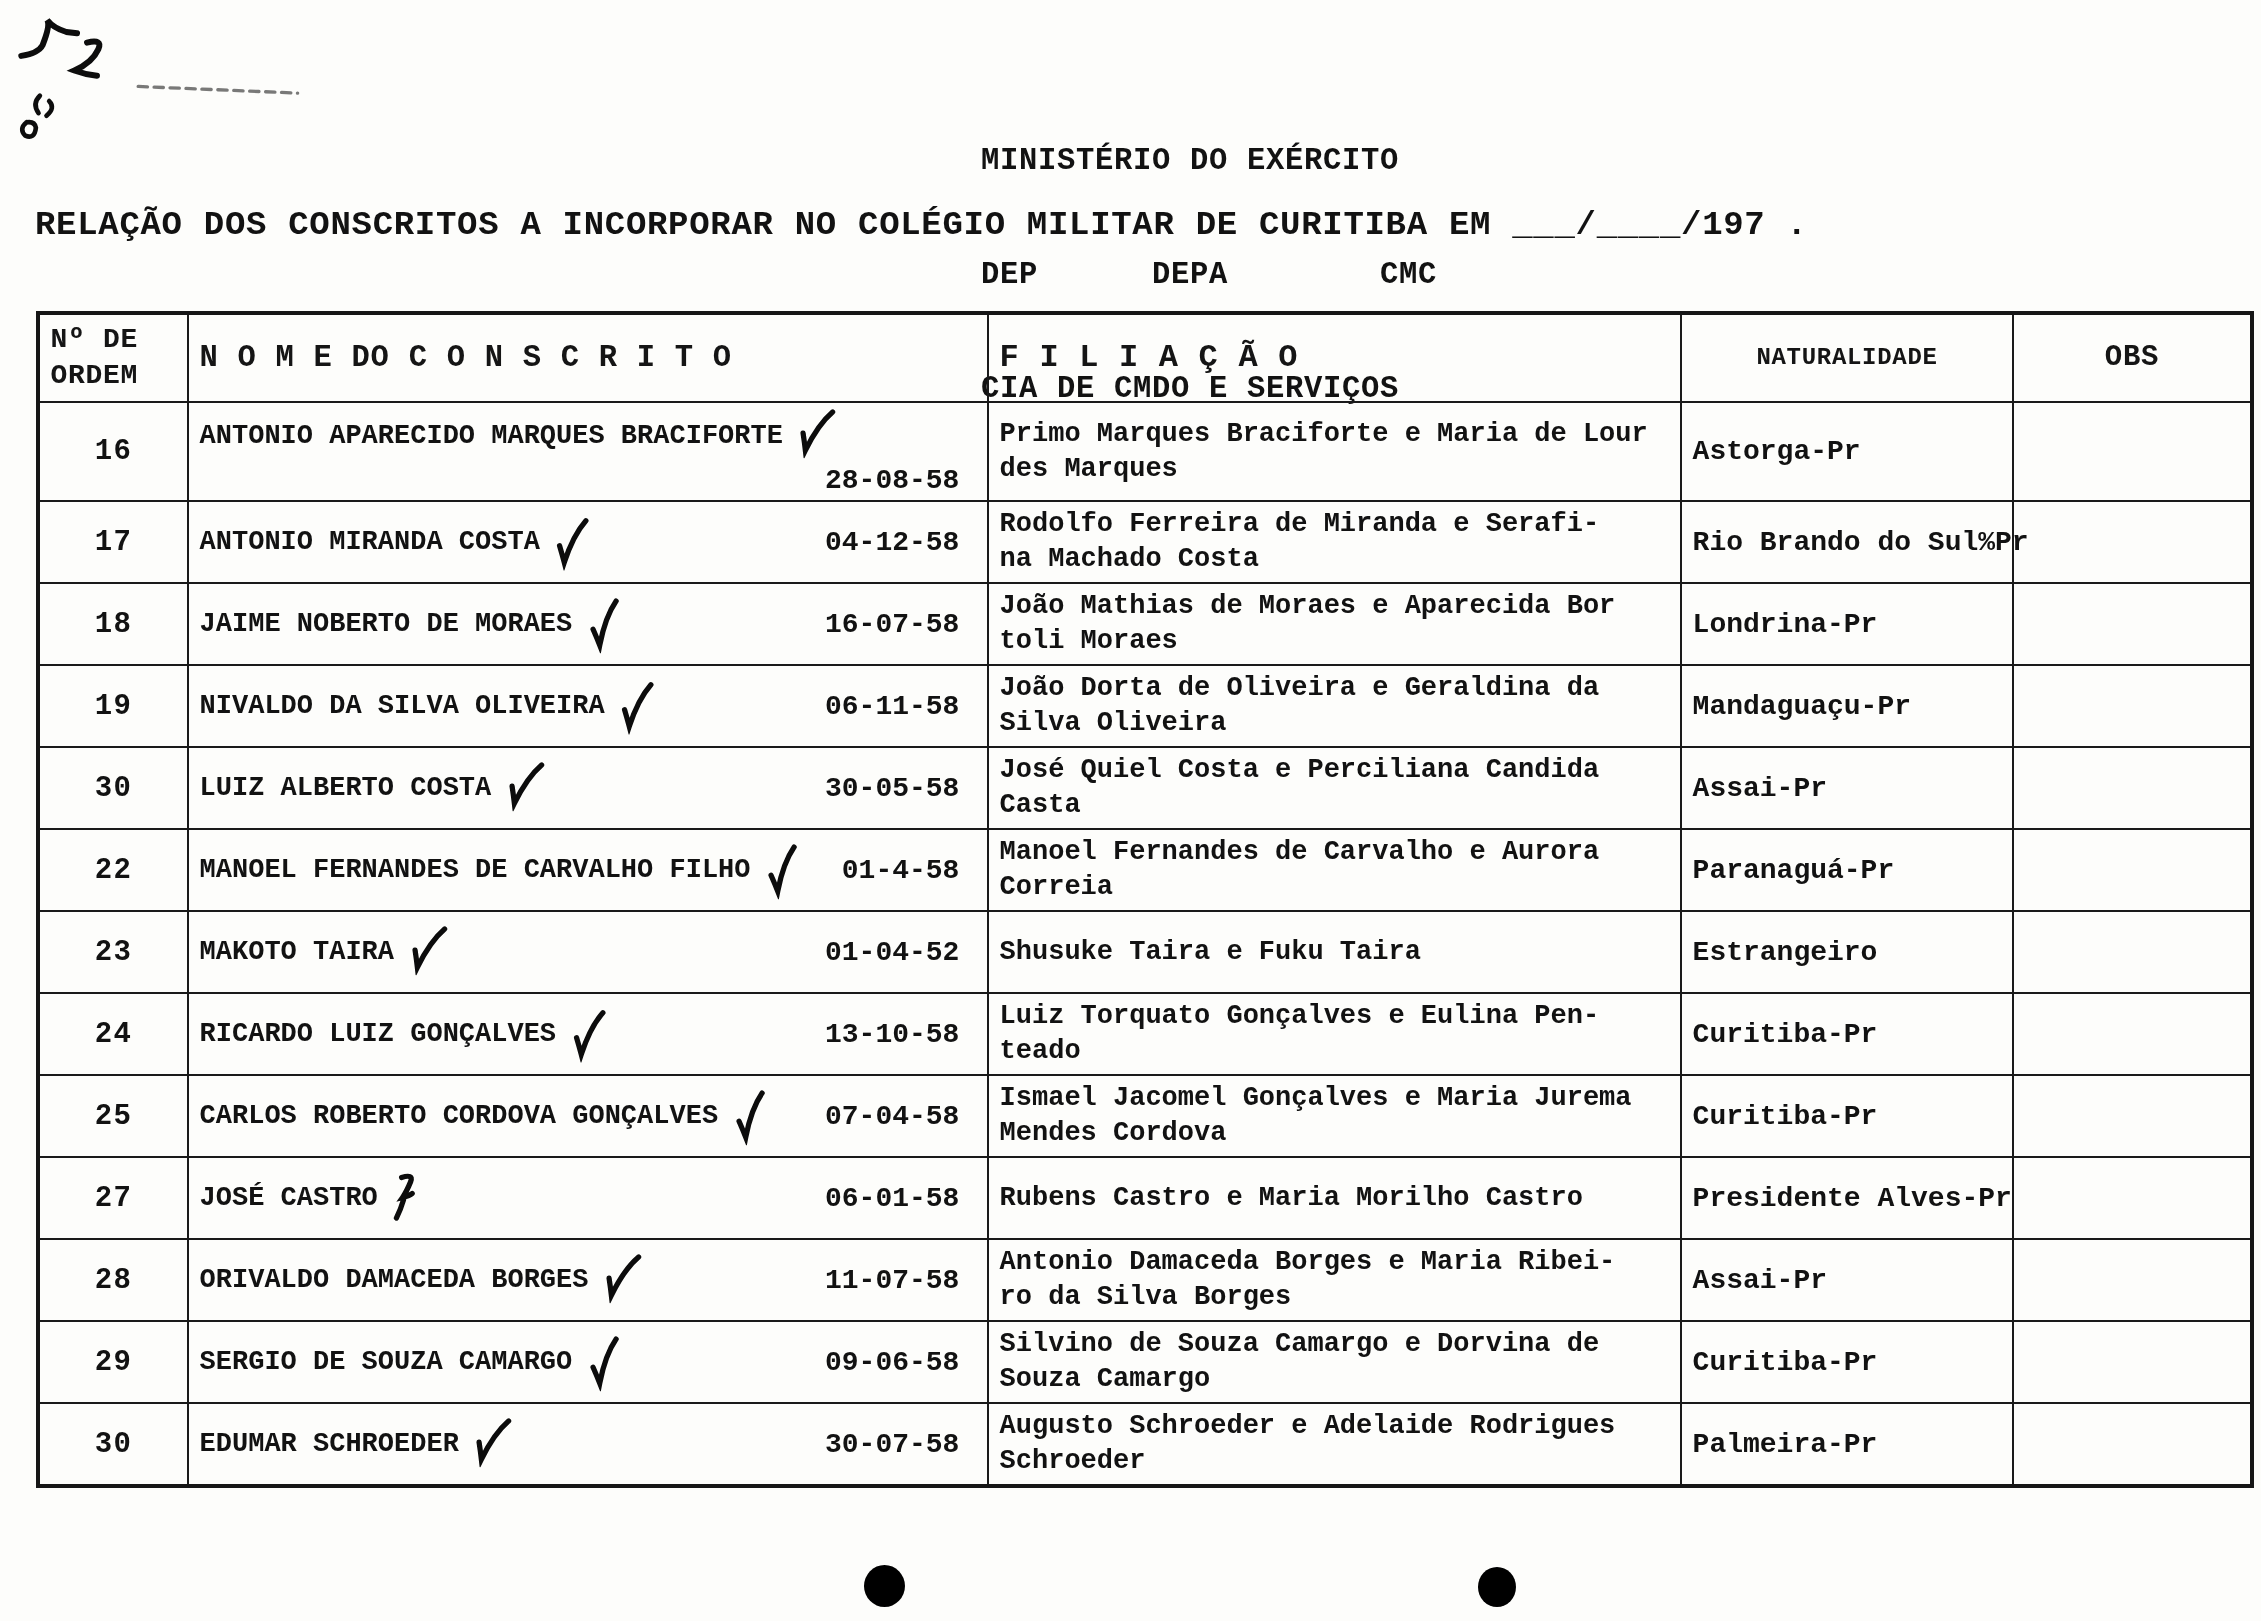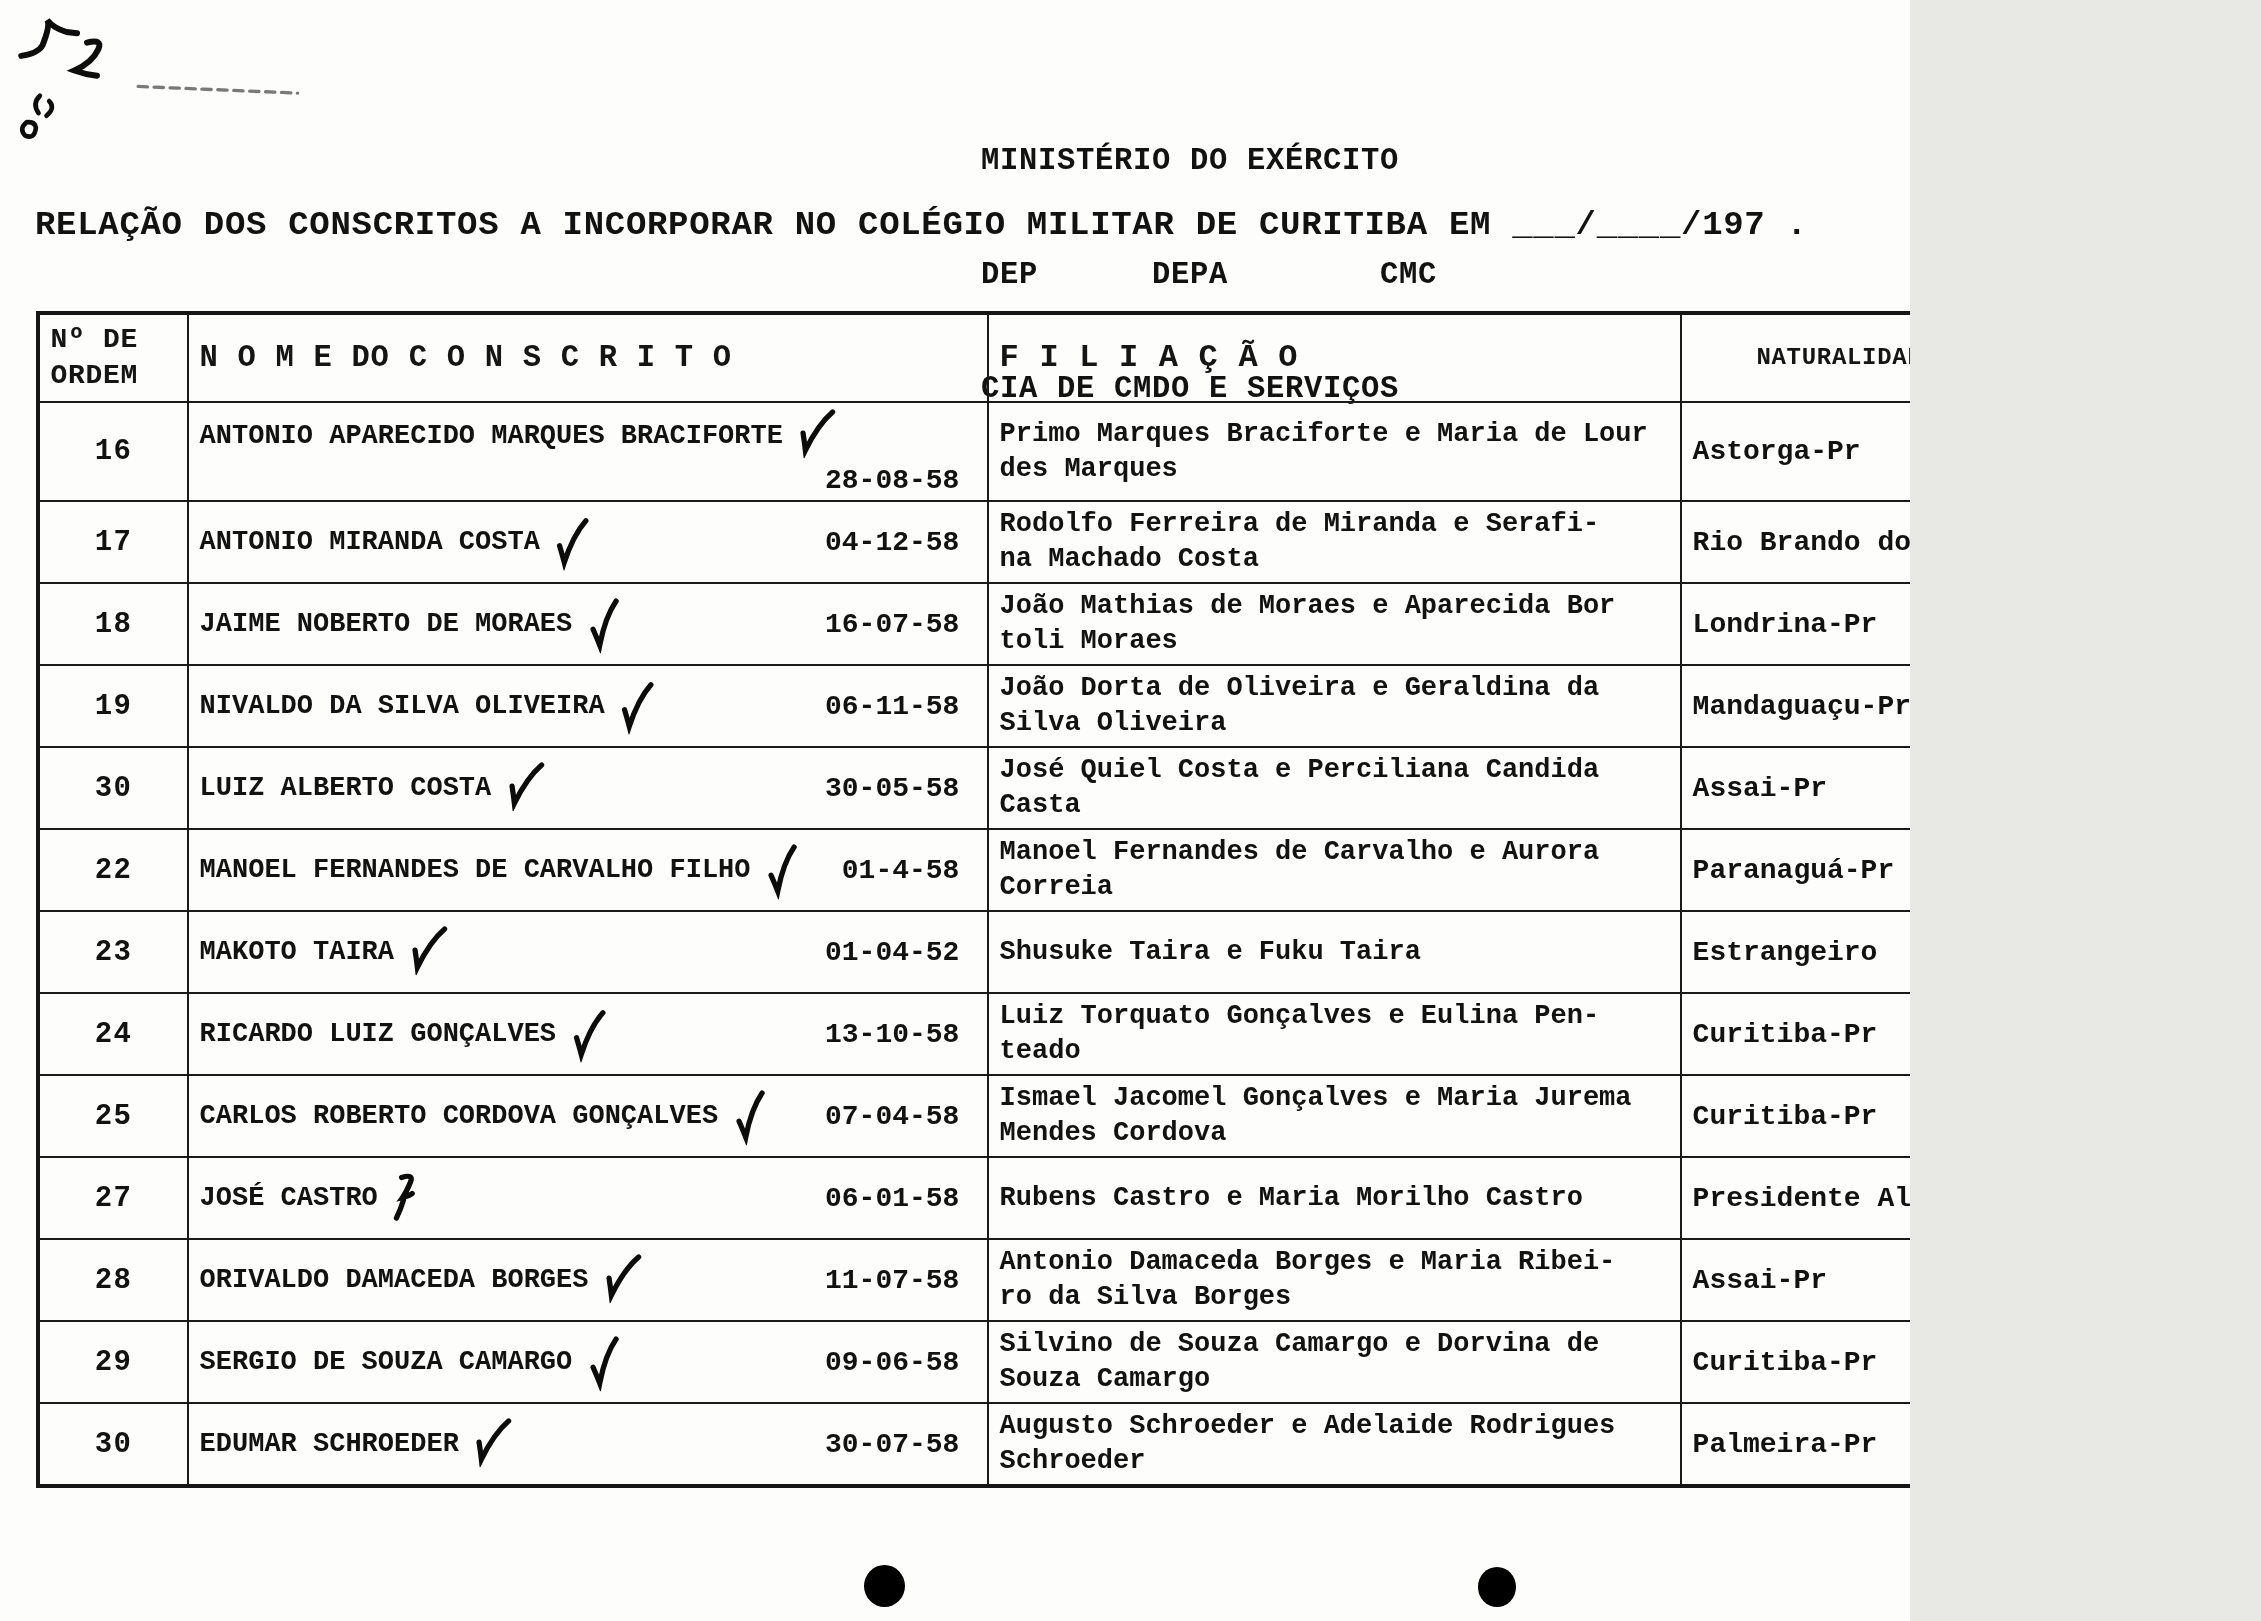--- a/index.html
+++ b/index.html
@@ -1,18 +1,18 @@
 <!DOCTYPE html>
 <html style="font-size:10.6px"><head>
 <meta charset="utf-8">
 <style>
   html,body{margin:0;padding:0;background:#e8e8e4;}
   .page{
     position:relative;
-    width:1910px;height:1622px;
+    width:2261px;height:1622px;
     background:#fdfdfb;
     font-family:"Liberation Mono","DejaVu Sans Mono",monospace;
     color:#121212;
     overflow:hidden;
   }
   
   .scribble{position:absolute;left:0;top:0;}
   
   .letterhead{
     position:absolute;left:981px;top:66px;

